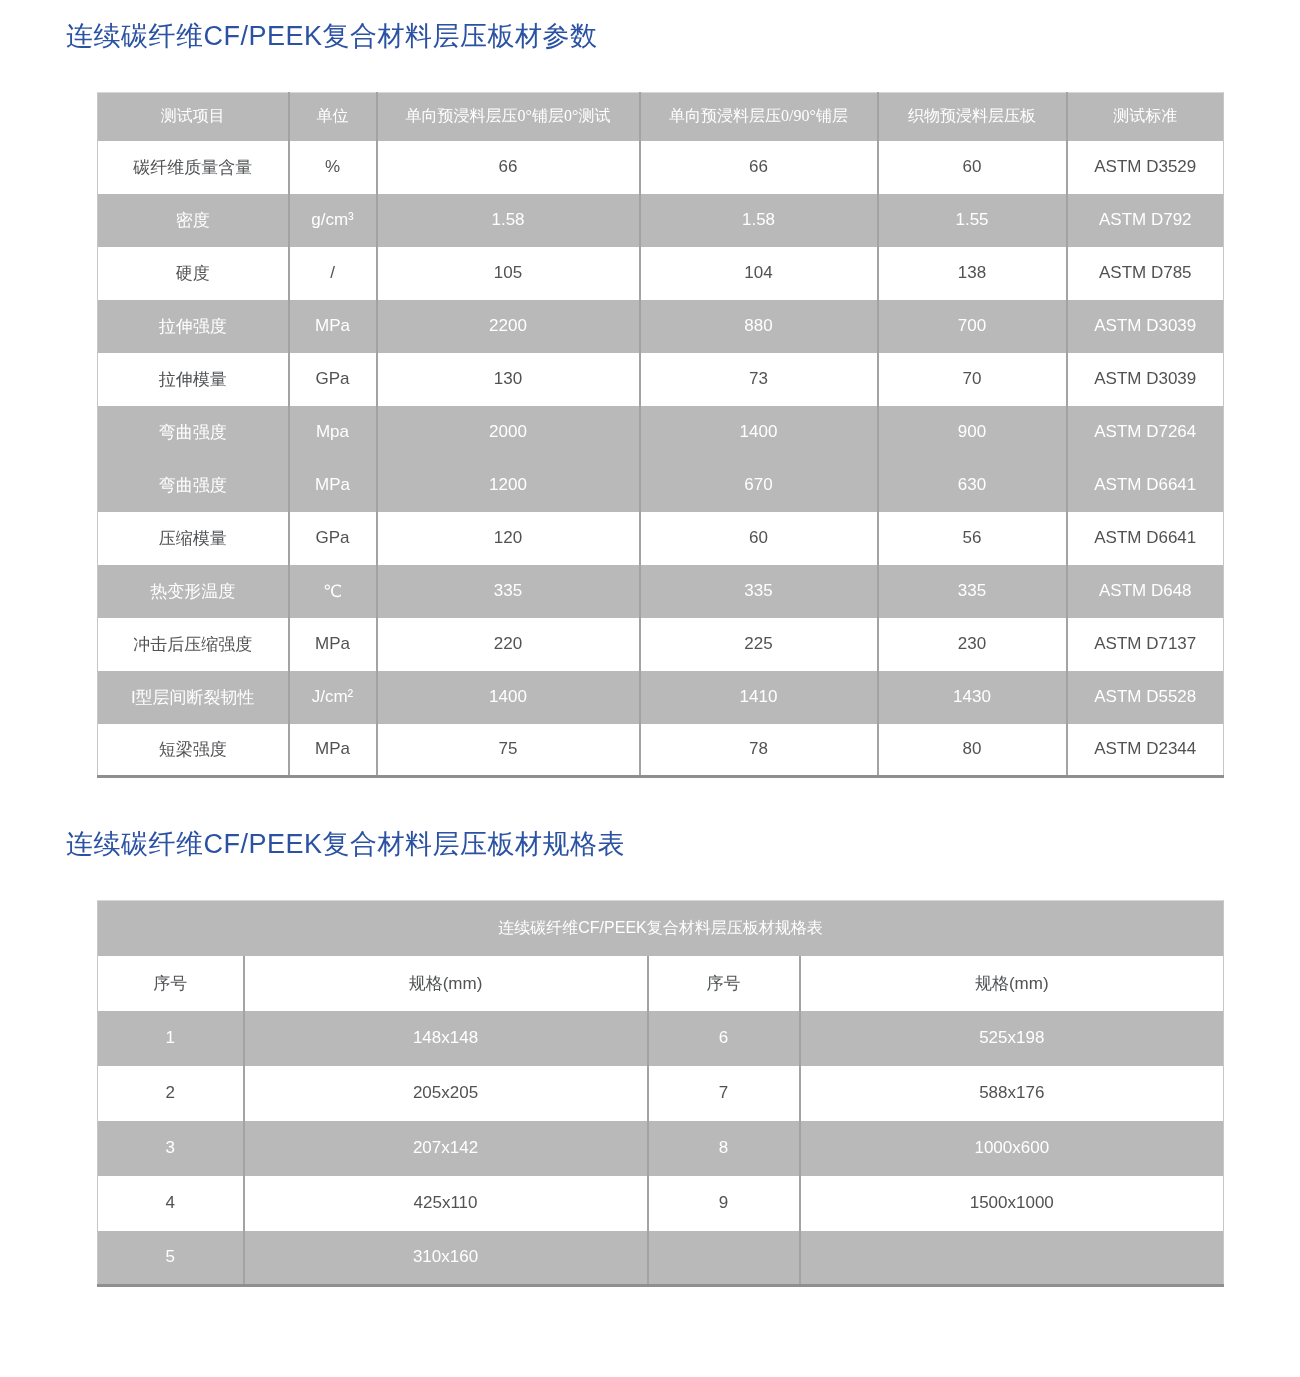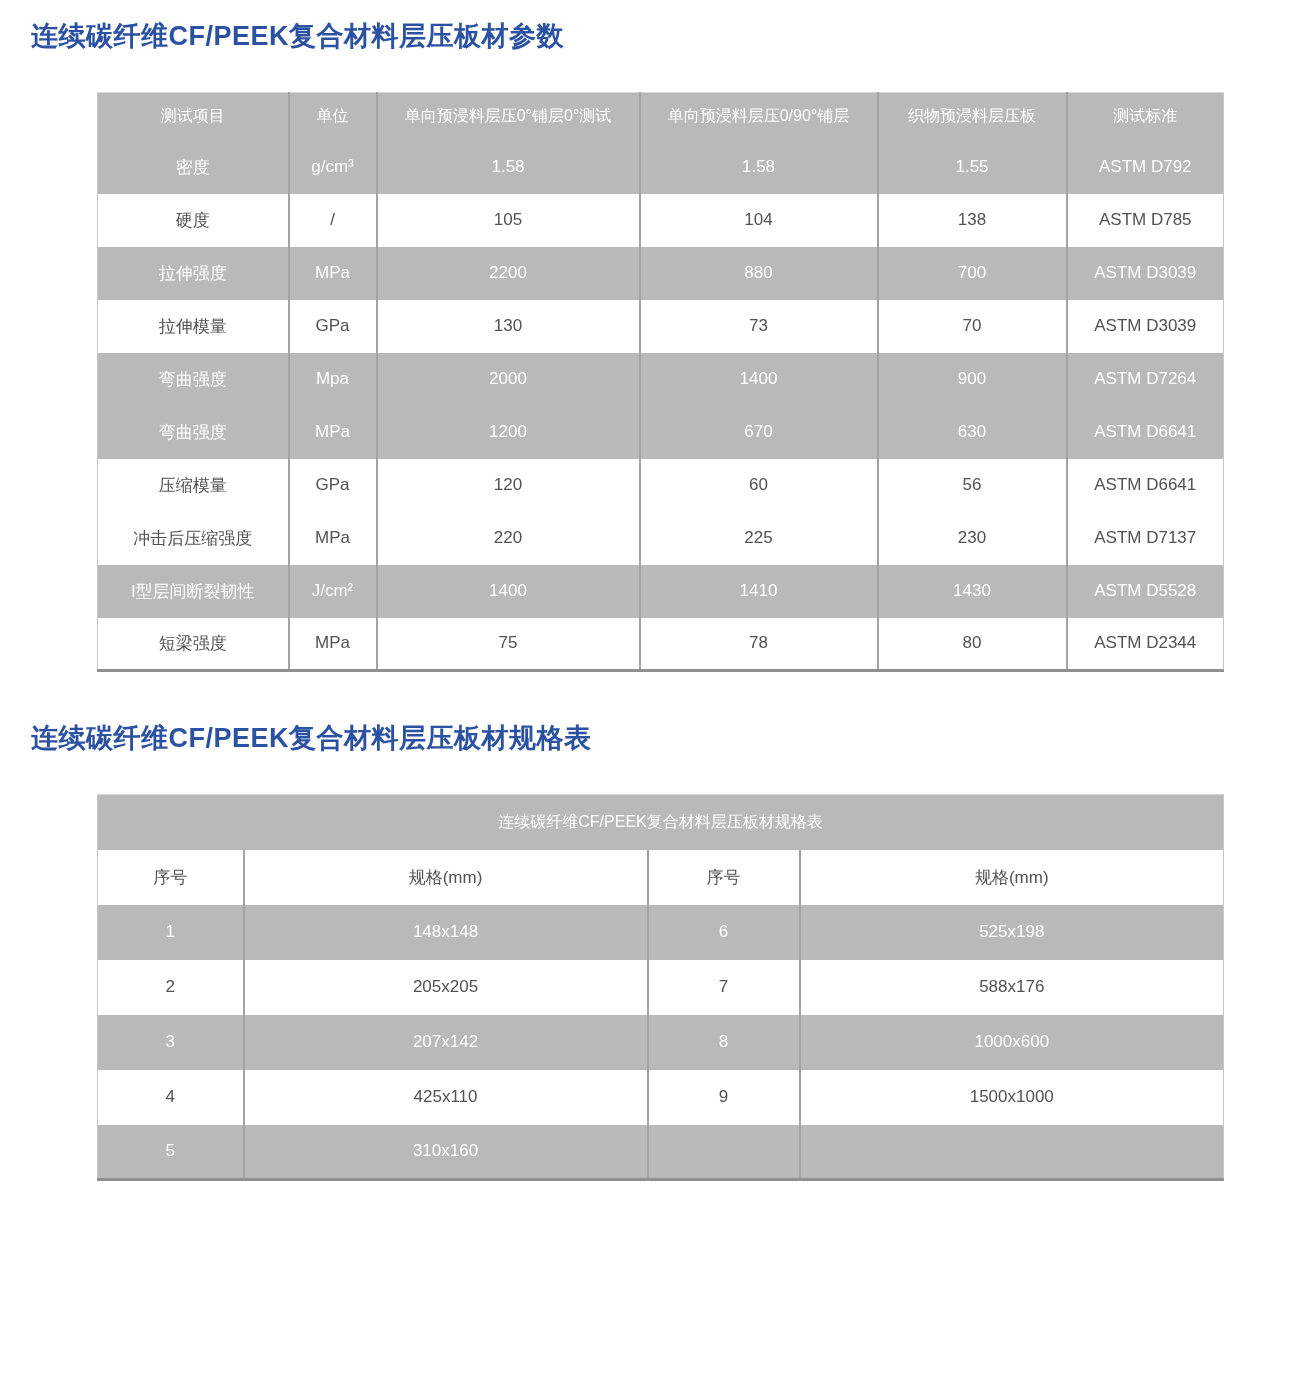--- a/index.html
+++ b/index.html
@@ -11,23 +11,23 @@
     --outer-line:#c6c6c6;
     --bottom-line:#8f8f8f;
   }
   *{box-sizing:border-box;}
   html,body{margin:0;padding:0;}
   body{
     width:1300px;height:1377px;background:#ffffff;
     font-family:"Liberation Sans","DejaVu Sans",sans-serif;
   }
   .section-title{
-    margin:0;padding-left:31px;
+    margin:0;padding-left:66px;
     color:var(--title-blue);
-    font-size:27px;font-weight:bold;line-height:36px;
+    font-size:27px;font-weight:normal;line-height:36px;
     letter-spacing:0.5px;
   }
   #title-params{padding-top:18px;}
   #title-specs{margin-top:48px;}
   table{
     border-collapse:collapse;table-layout:fixed;
     margin-left:97px;margin-top:38px;width:1126px;
     border-left:1px solid var(--outer-line);
     border-right:1px solid var(--outer-line);
     border-top:1px solid #d8d8d8;
@@ -35,21 +35,21 @@
   }
   th,td{
     text-align:center;vertical-align:middle;
     font-weight:normal;padding:0 6px;
     color:var(--text-dark);font-size:17px;
     border-left:2px solid var(--grid-line);
     overflow:hidden;white-space:nowrap;
   }
   th:first-child,td:first-child{border-left:none;}
   tr.gray th,tr.gray td{background:var(--row-gray);color:var(--text-light);}
-  #params-table thead tr{height:48px;}
+  #params-table thead tr{height:48px;font-family:Liberation Serif, serif;}
   #params-table thead th{font-size:16px;}
   #params-table tbody tr{height:53px;}
   #spec-table tr{height:55px;}
   #spec-table .span-header td{font-size:16px;border-left:none;}
 </style>
 </head>
 <body>
 
 <h2 class="section-title" id="title-params">连续碳纤维CF/PEEK复合材料层压板材参数</h2>
 
@@ -66,20 +66,28 @@
     <tr class="gray">
         <th>测试项目</th>
         <th>单位</th>
         <th>单向预浸料层压0°铺层0°测试</th>
         <th>单向预浸料层压0/90°铺层</th>
         <th>织物预浸料层压板</th>
         <th>测试标准</th>
       </tr>
   </thead>
   <tbody>
+      <tr>
+        <td>碳纤维质量含量</td>
+        <td>%</td>
+        <td>66</td>
+        <td>66</td>
+        <td>60</td>
+        <td>ASTM D3529</td>
+      </tr>
       <tr class="gray">
         <td>密度</td>
         <td>g/cm³</td>
         <td>1.58</td>
         <td>1.58</td>
         <td>1.55</td>
         <td>ASTM D792</td>
       </tr>
       <tr>
         <td>硬度</td>
@@ -121,20 +129,28 @@
         <td>630</td>
         <td>ASTM D6641</td>
       </tr>
       <tr>
         <td>压缩模量</td>
         <td>GPa</td>
         <td>120</td>
         <td>60</td>
         <td>56</td>
         <td>ASTM D6641</td>
+      </tr>
+      <tr class="gray">
+        <td>热变形温度</td>
+        <td>℃</td>
+        <td>335</td>
+        <td>335</td>
+        <td>335</td>
+        <td>ASTM D648</td>
       </tr>
       <tr>
         <td>冲击后压缩强度</td>
         <td>MPa</td>
         <td>220</td>
         <td>225</td>
         <td>230</td>
         <td>ASTM D7137</td>
       </tr>
       <tr class="gray">

